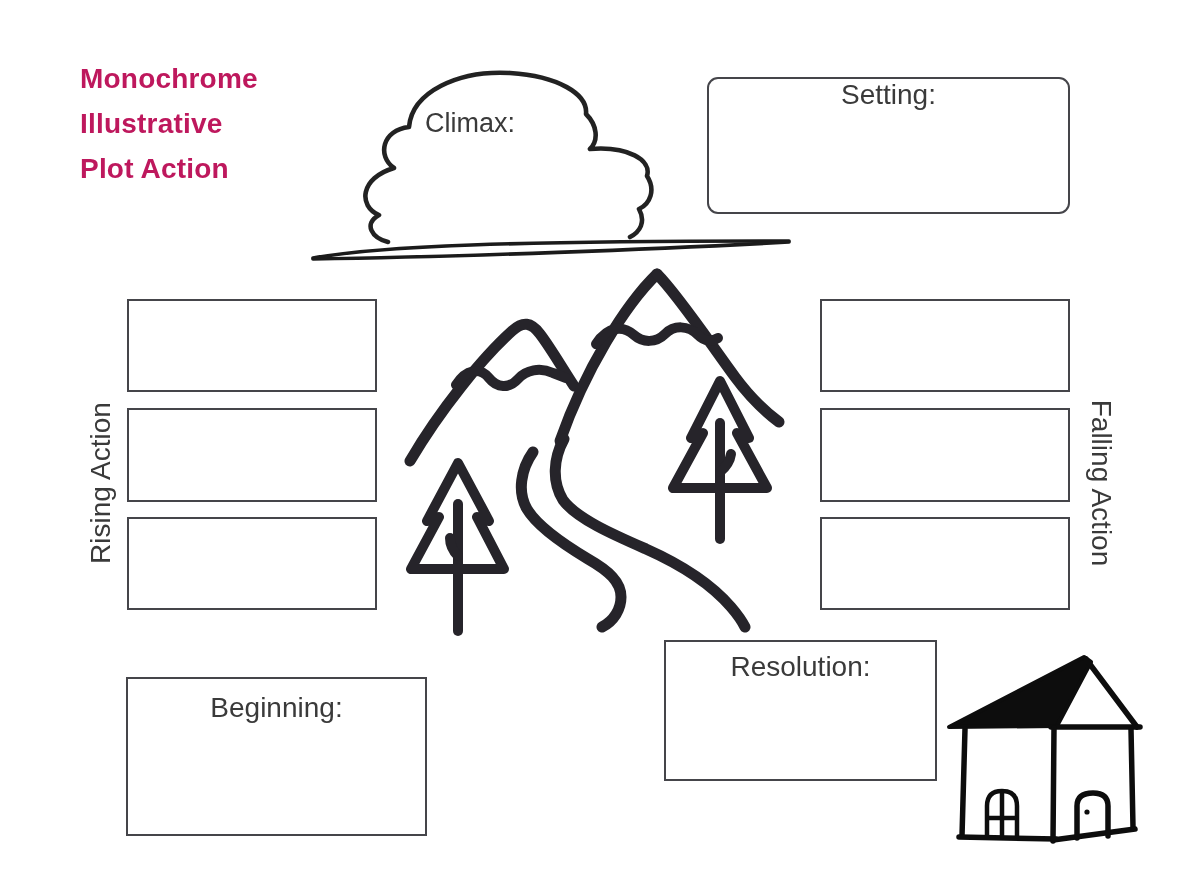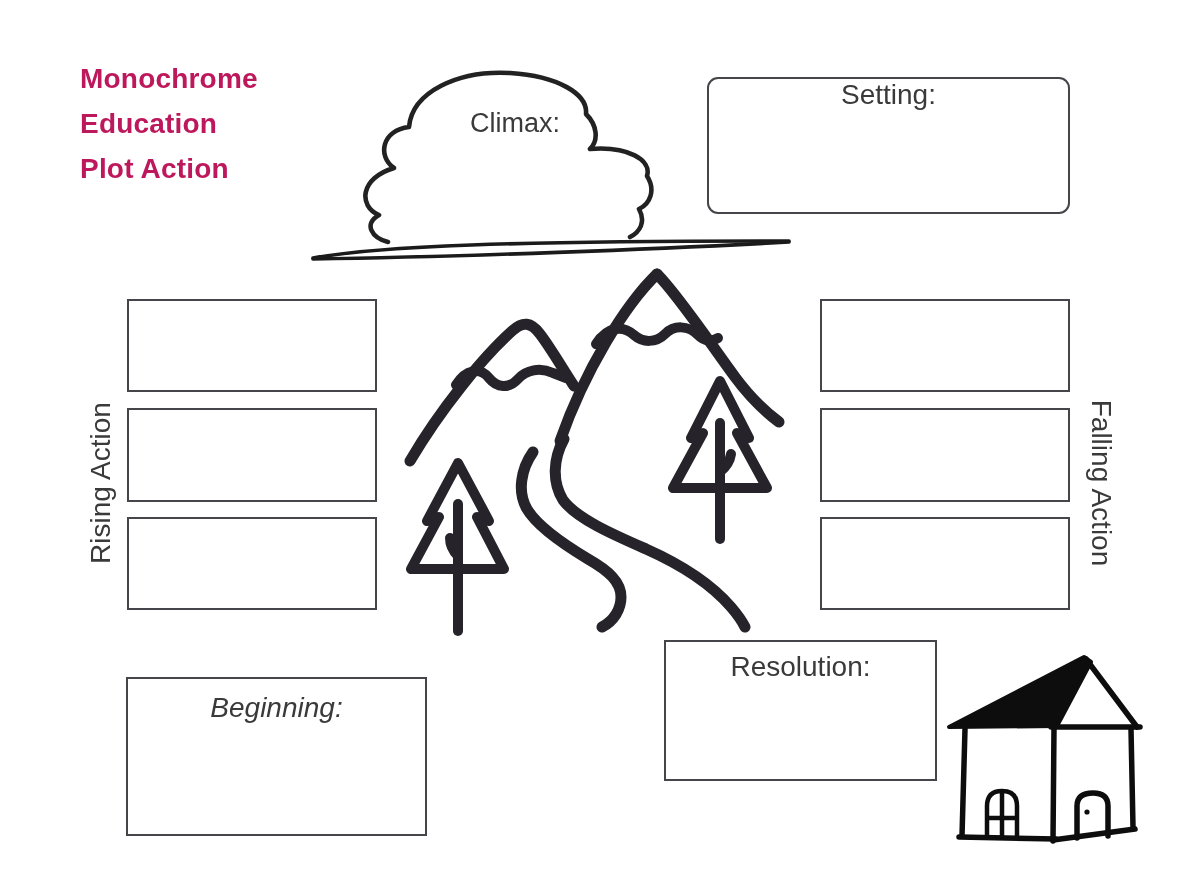--- a/index.html
+++ b/index.html
@@ -12,47 +12,47 @@
     left:80px;top:56px;width:270px;
     font-size:28px;font-weight:bold;line-height:45px;color:#be185d;letter-spacing:.2px;
   }
   .box{
     position:absolute;background:#ffffff;border:2px solid #45454a;box-sizing:border-box;
   }
   .box-label{
     width:100%;text-align:center;font-size:28px;color:#3a3a3a;
   }
   #setting-box{left:707px;top:77px;width:363px;height:137px;padding-top:0;border-radius:11px;}
-  #beginning-box{left:126px;top:677px;width:301px;height:159px;padding-top:13px;font-style:italic;}
+  #beginning-box{left:126px;top:677px;width:301px;height:159px;padding-top:13px;}
   #resolution-box{left:664px;top:640px;width:273px;height:141px;padding-top:9px;}
   .rise-box{left:127px;width:250px;height:93px;}
   .fall-box{left:820px;width:250px;height:93px;}
   .row1{top:299px;} .row2{top:408px;height:94px;} .row3{top:517px;}
   .vlabel{
     position:absolute;width:200px;height:32px;line-height:32px;text-align:center;
     font-size:28px;color:#3a3a3a;
   }
   #rising-label{left:1px;top:467px;transform:rotate(-90deg);}
   #falling-label{left:1001px;top:467px;transform:rotate(90deg);}
   #climax-label{
-    left:425px;top:108px;width:180px;text-align:center;font-size:27px;color:#3a3a3a;
+    left:425px;top:108px;width:180px;text-align:left;font-size:27px;color:#3a3a3a;
   }
   svg{position:absolute;display:block;}
   #cloud-svg{left:300px;top:60px;}
   #mountain-svg{left:390px;top:255px;}
   #house-svg{left:945px;top:645px;}
 </style>
 </head>
 <body>
 
 <div id="stage">
 
   <div id="title" class="abs">
     <div>Monochrome</div>
-    <div>Education</div>
+    <div>Illustrative</div>
     <div>Plot Action</div>
   </div>
 
   <svg id="cloud-svg" width="500" height="210" viewBox="0 0 500 210" fill="none">
 
     <g>
       <path d="M 13 198 C 80 186, 210 181, 489 181" stroke="#1b1b1b" stroke-width="3.6" stroke-linecap="round"></path>
       <path d="M 13 199 C 160 197, 360 189, 489 182" stroke="#1b1b1b" stroke-width="3.6" stroke-linecap="round"></path>
     </g>
 

